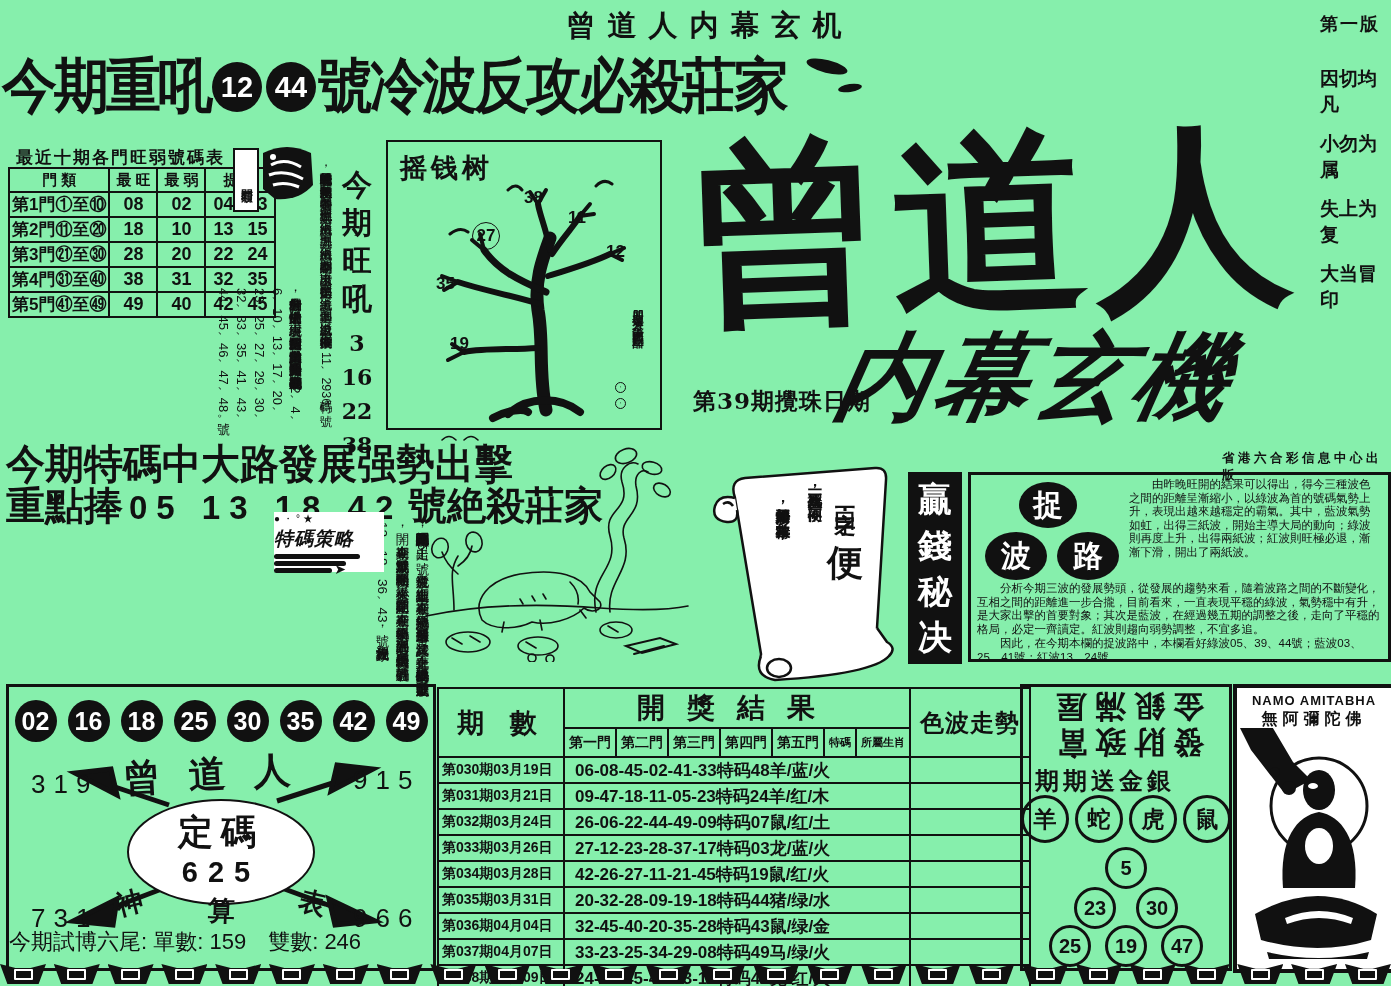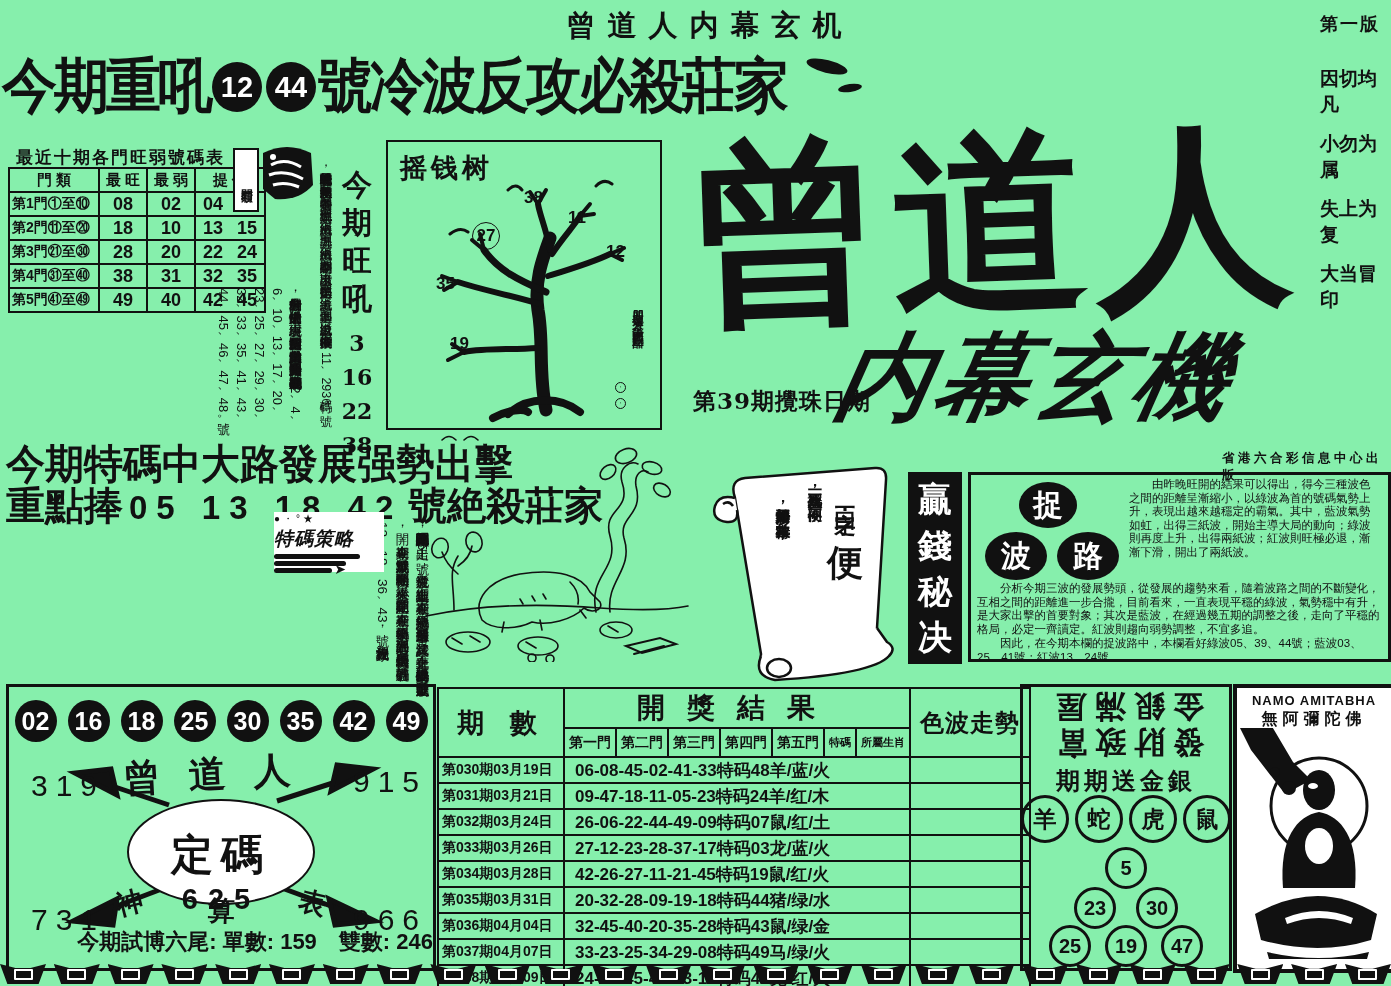--- a/index.html
+++ b/index.html
@@ -18,21 +18,21 @@
   .headline{left:2px;top:54px;height:66px;display:flex;align-items:center}
   .headline .txt{font-size:55px;font-weight:900;letter-spacing:-3px;transform:scaleY(1.08)}
   .ball-big{width:50px;height:50px;border-radius:50%;background:#111;color:#fff;display:flex;align-items:center;
     justify-content:center;font-size:29px;font-weight:900;margin:0 2px;flex:none}
   .smudge{background:#111;border-radius:50%}
   
   .hot-title{left:16px;top:146px;font-size:17px;font-weight:bold;letter-spacing:2px}
   table.hot{left:8px;top:167px;border-collapse:collapse;position:absolute}
   table.hot td,table.hot th{border:2px solid #111;padding:0 2px;height:22px;white-space:nowrap}
   table.hot th{font-size:15px}
-  .gate{font-size:14px;font-weight:bold;width:84px}
+  .gate{font-size:17px;font-weight:bold;width:84px}
   .num{font-size:18px;font-weight:bold;width:42px;text-align:center}
   
   .seal-label{left:233px;top:148px;width:22px;height:60px;border:2px solid #111;font-size:12px;font-weight:bold;
     writing-mode:vertical-rl;text-align:center;line-height:20px;background:#fff}
   .seal-stamp{left:259px;top:145px}
   
   .an-top{left:230px;top:163px;width:104px;height:268px;font-size:12.5px;line-height:17.5px;background:#fff0}
   .wanghou{left:334px;top:166px;width:46px;display:flex;flex-direction:column;align-items:center}
   .wanghou .ch{font-size:30px;font-weight:900;line-height:38px}
   .wanghou .n{font-size:22px;font-weight:bold;line-height:34px}
@@ -74,42 +74,42 @@
   .strat-logo .bar{height:5px;background:#111;border-radius:3px;margin:2px 0}
   
   .magic-box{left:6px;top:684px;width:424px;height:281px;border:3px solid #111}
   .mb-balls{position:absolute;left:0;top:13px;width:100%;display:flex;justify-content:center;gap:11px}
   .ball{width:42px;height:42px;border-radius:50%;background:#111;color:#fff;display:flex;align-items:center;
     justify-content:center;font-size:25px;font-weight:bold;flex:none}
   .mb-name{position:absolute;left:0;top:62px;width:100%;text-align:center;font-size:37px;font-weight:900;
     letter-spacing:28px;transform:rotate(-3deg)}
   .mb-ellipse{position:absolute;left:50%;top:112px;transform:translateX(-50%);width:184px;height:102px;
     border:2.5px solid #111;border-radius:50%;text-align:center}
-  .mb-ellipse .t1{font-size:42px;font-weight:900;letter-spacing:8px;margin-top:26px}
+  .mb-ellipse .t1{font-size:35px;font-weight:900;letter-spacing:8px;margin-top:8px}
   .mb-ellipse .t2{font-size:29px;font-weight:bold;letter-spacing:10px}
   .mb-sub{position:absolute;left:50%;top:198px;transform:translateX(-50%);width:210px;display:flex;justify-content:space-between}
   .mb-sub span{font-size:27px;font-weight:900;display:inline-block}
-  .corner-num{position:absolute;font-size:30px;letter-spacing:8px}
-  .mb-footer{position:absolute;left:0;top:240px;width:100%;text-align:right;font-size:22px;font-weight:bold}
+  .corner-num{position:absolute;font-size:26px;letter-spacing:8px}
+  .mb-footer{position:absolute;left:0;top:240px;width:100%;text-align:left;font-size:22px;font-weight:normal}
   
   .res-wrap{left:437px;top:687px}
   table.res{border-collapse:collapse}
   table.res td,table.res th{border:2px solid #111;padding:0;white-space:nowrap}
   .res .hdr-period{width:124px;font-size:27px;font-weight:900;letter-spacing:8px}
   .res .hdr-main{font-size:28px;font-weight:900;letter-spacing:22px;height:36px}
   .res .hdr-trend{width:118px;font-size:24px;font-weight:900;letter-spacing:1px}
   .res .sub{font-size:14px;font-weight:bold;height:27px;text-align:center;padding:0 4px}
   .res .sub.small{font-size:11px}
   .res .date{font-size:14px;font-weight:bold;padding:0 3px;height:24px}
   .res .val{font-size:17px;font-weight:bold;padding:0 0 0 10px}
   
   .gold-box{left:1020px;top:684px;width:206px;height:281px;border:3px solid #111}
   .gold-decor{position:absolute;left:0;top:2px;width:100%;text-align:center;transform:rotate(180deg)}
   .gold-decor div{font-size:31px;font-weight:900;letter-spacing:8px;line-height:36px}
-  .gold-title{position:absolute;left:0;top:78px;width:100%;text-align:center;font-size:24px;font-weight:900;letter-spacing:4px}
+  .gold-title{position:absolute;left:12px;top:78px;width:100%;font-size:24px;font-weight:900;letter-spacing:4px}
   .zrow{position:absolute;left:0;width:100%;display:flex;justify-content:center;gap:6px}
   .zc{width:42px;height:42px;border:3px solid #111;border-radius:50%;display:flex;align-items:center;
     justify-content:center;font-size:23px;font-weight:900;flex:none}
   .nc{width:36px;height:36px;border:3px solid #111;border-radius:50%;display:flex;align-items:center;
     justify-content:center;font-size:20px;font-weight:bold;flex:none}
   
   .buddha-box{left:1233px;top:684px;width:154px;height:281px;border:4px solid #111;background:#fff}
   .bd-l1{position:absolute;left:0;top:5px;width:100%;text-align:center;font-size:13px;font-weight:900;letter-spacing:1px}
   .bd-l2{position:absolute;left:0;top:21px;width:100%;text-align:center;font-size:16px;font-weight:900;letter-spacing:5px}
   

